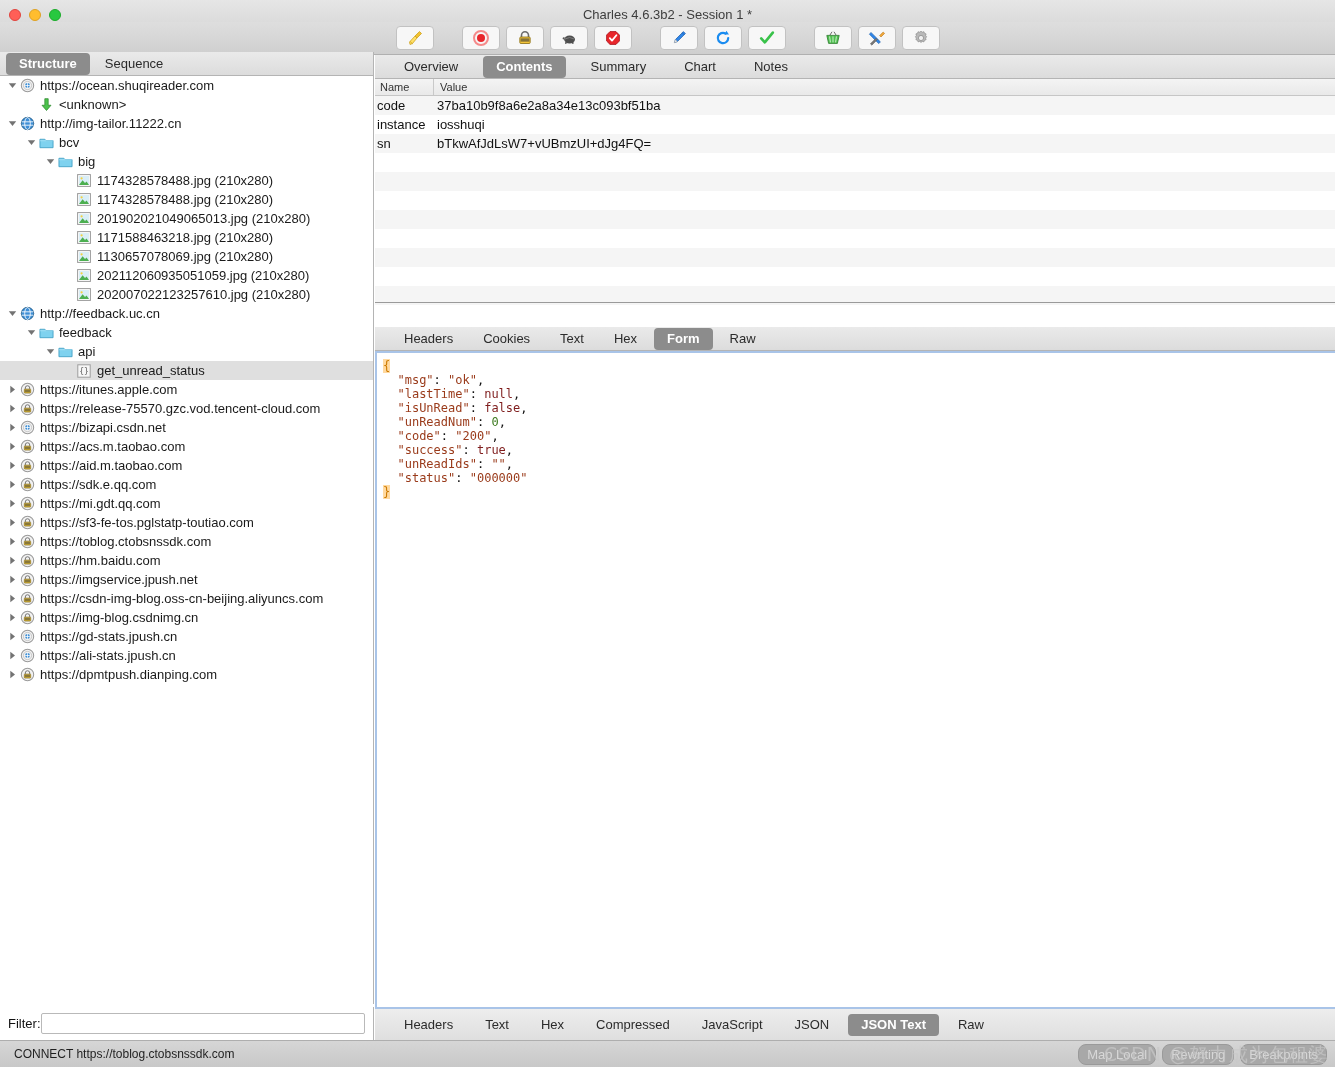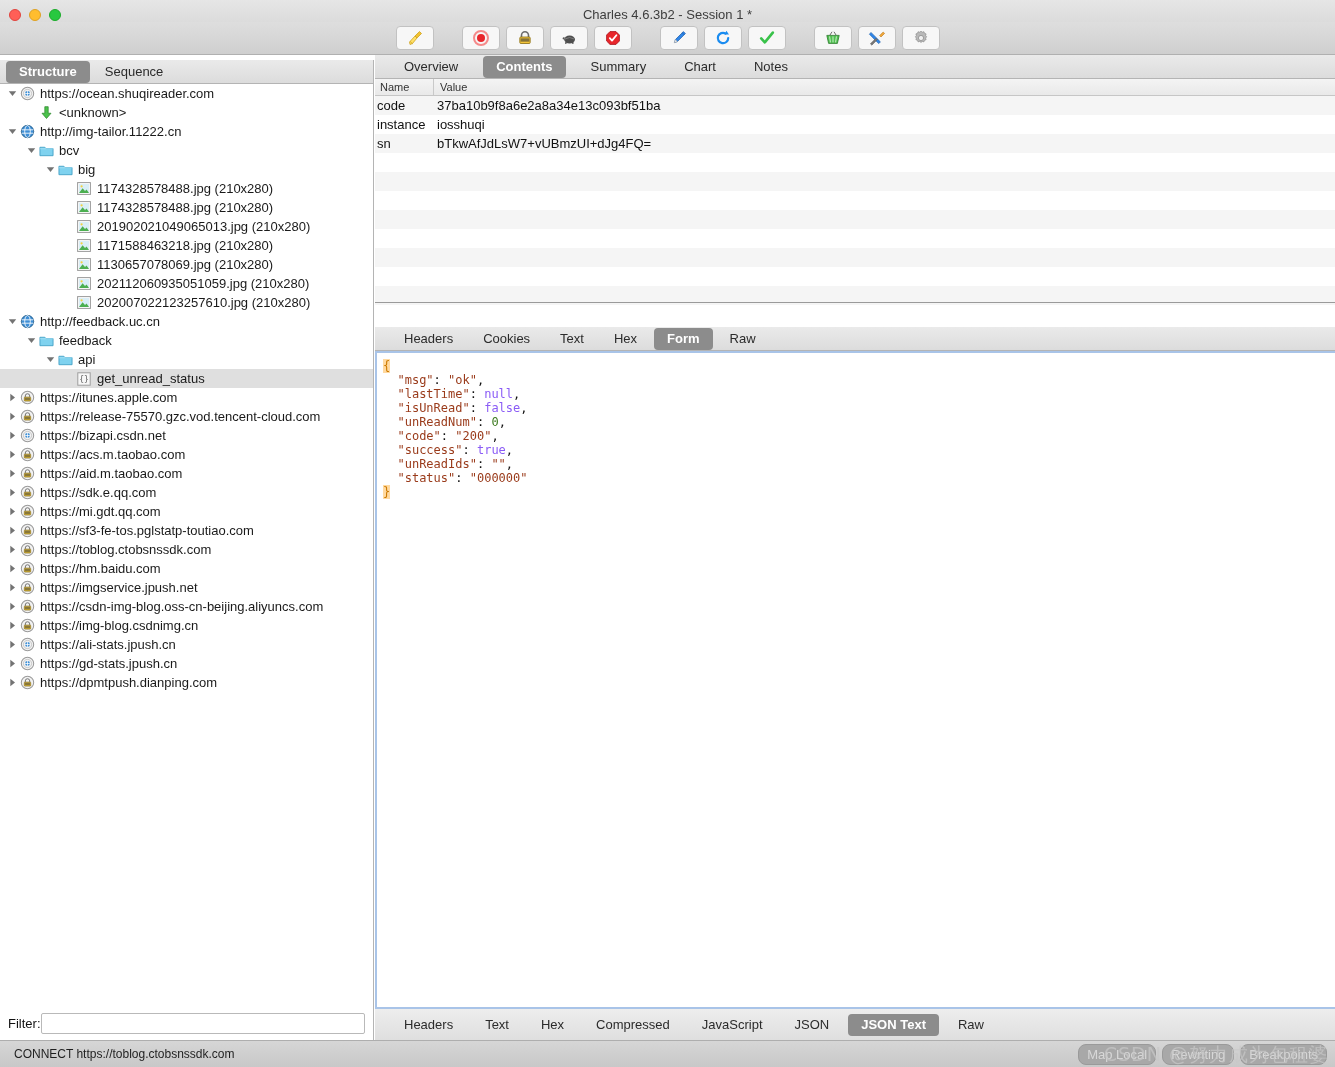--- a/index.html
+++ b/index.html
@@ -44,21 +44,21 @@
     background: #f7f7f7;
     border: 1px solid #c2c2c2;
     border-radius: 4px;
     display: flex; align-items: center; justify-content: center;
     cursor: default;
   }
   .tb-btn svg { display: block; }
 
   
   .left-panel {
-    position: absolute; left: 0; top: 60px; width: 374px; height: 952px;
+    position: absolute; left: 0; top: 52px; width: 374px; height: 952px;
     background: #ffffff;
     border-right: 1px solid #b4b4b4;
   }
   .tabstrip {
     height: 24px;
     background: linear-gradient(to bottom, #eaeaea, #dcdcdc);
     border-bottom: 1px solid #b4b4b4;
     display: flex; align-items: center; padding-left: 6px; gap: 2px;
   }
   .tab {
@@ -140,21 +140,21 @@
     border-left: 2px solid #a9c4e8;
     border-top: 2px solid #a9c4e8;
     padding: 6px 0 0 6px;
     font-family: "DejaVu Sans Mono", "Liberation Mono", monospace;
     font-size: 12px; line-height: 14px;
     overflow: hidden;
   }
   .j-brace { color: #cc7a00; background: #ffd9a0; }
   .j-key { color: #9a3b1b; }
   .j-str { color: #9a3b1b; }
-  .j-kw { color: #8b5cf6; }
+  .j-kw { color: #7f1d1d; }
   .j-num { color: #3c7a1e; }
   .j-punct { color: #111; }
   .j-line { white-space: pre; }
 
   
   .bottom-tabs {
     position: absolute; left: 375px; top: 1007px; width: 960px; height: 33px;
     background: linear-gradient(to bottom, #ededed, #dfdfdf);
     border-top: 2px solid #a9c4e8;
     display: flex; align-items: center; padding-left: 16px; gap: 6px;
@@ -764,38 +764,38 @@
             </svg>
           </span>
           <span class="row-icon">
             <svg width="15" height="15" viewBox="0 0 16 16">
               <circle cx="8" cy="8" r="6.6" fill="#f2f2f2" stroke="#9a9a9a" stroke-width="1.1"></circle>
               <circle cx="8" cy="8" r="4.4" fill="none" stroke="#b4b4b4" stroke-width="0.7"></circle>
               <circle cx="8" cy="8" r="2.6" fill="#3f8fd6"></circle>
               <path d="M8 5.4 v5.2 M5.4 8 h5.2" stroke="#ffffff" stroke-width="0.8"></path>
             </svg>
           </span>
-          <span>https://ali-stats.jpush.cn</span>
+          <span>https://gd-stats.jpush.cn</span>
         </div>
         <div class="tree-row">
           <span style="display: inline-block; flex: 0 0 auto; width: 6px; height: 19px;"></span>
           <span class="disclosure">
             <svg width="9" height="9" viewBox="0 0 9 9">
               <polygon points="2.3,0.8 7,4.5 2.3,8.2" fill="#737373"></polygon>
             </svg>
           </span>
           <span class="row-icon">
             <svg width="15" height="15" viewBox="0 0 16 16">
               <circle cx="8" cy="8" r="6.6" fill="#f2f2f2" stroke="#9a9a9a" stroke-width="1.1"></circle>
               <circle cx="8" cy="8" r="4.4" fill="none" stroke="#b4b4b4" stroke-width="0.7"></circle>
               <circle cx="8" cy="8" r="2.6" fill="#3f8fd6"></circle>
               <path d="M8 5.4 v5.2 M5.4 8 h5.2" stroke="#ffffff" stroke-width="0.8"></path>
             </svg>
           </span>
-          <span>https://gd-stats.jpush.cn</span>
+          <span>https://ali-stats.jpush.cn</span>
         </div>
         <div class="tree-row">
           <span style="display: inline-block; flex: 0 0 auto; width: 6px; height: 19px;"></span>
           <span class="disclosure">
             <svg width="9" height="9" viewBox="0 0 9 9">
               <polygon points="2.3,0.8 7,4.5 2.3,8.2" fill="#737373"></polygon>
             </svg>
           </span>
           <span class="row-icon">
             <svg width="15" height="15" viewBox="0 0 16 16">

